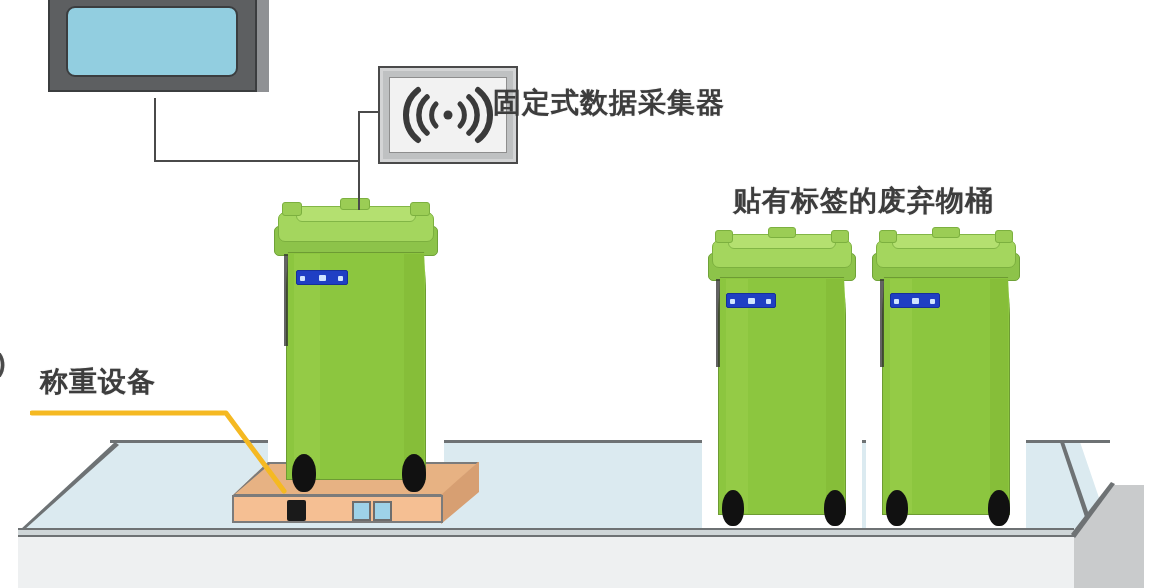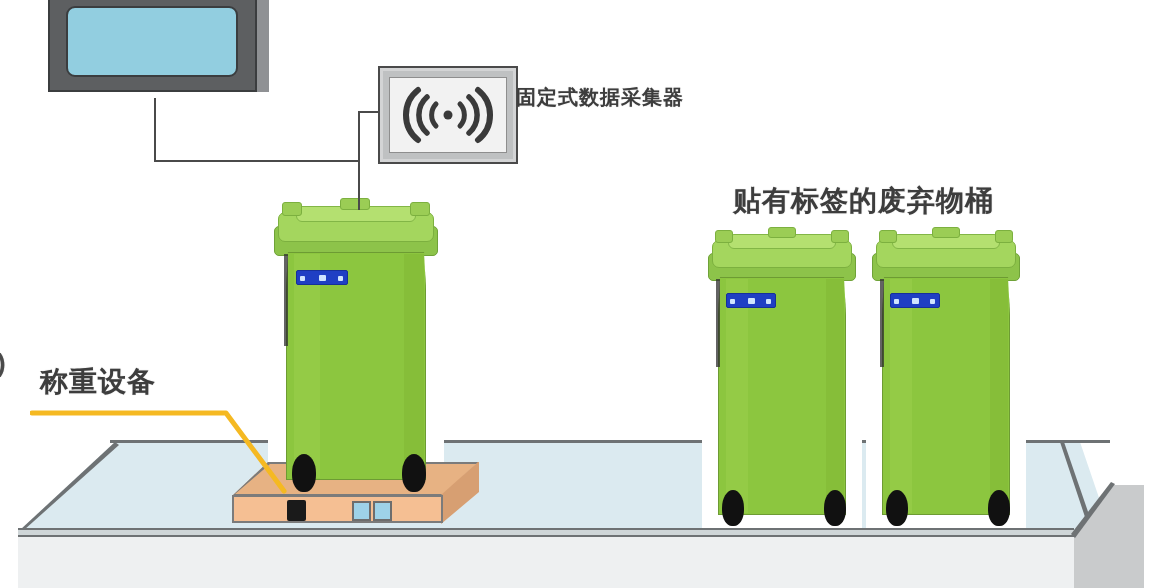--- a/index.html
+++ b/index.html
@@ -9,21 +9,21 @@
   }
   #stage{position:absolute;left:0;top:0;width:1154px;height:588px;overflow:hidden;background:#fff;}
   .abs{position:absolute;}
 
   
   .label{
     color:#3d3d3d;font-weight:700;letter-spacing:1px;white-space:nowrap;
     text-shadow:0 0 1px rgba(90,90,90,.45);
   }
   #lbl-display{left:55px;top:105px;font-size:27px;}
-  #lbl-collector{left:516px;top:84px;font-size:20px;}
+  #lbl-collector{left:493px;top:84px;font-size:28px;}
   #lbl-bins{left:733px;top:182px;font-size:28px;}
   #lbl-scale{left:40px;top:363px;font-size:28px;}
   #stray-mark{left:-3px;top:348px;font-size:26px;color:#4a4a4a;}
 
   
   .wire{background:#4a4a4a;}
   #wire-v-display{left:154px;top:98px;width:2px;height:64px;}
   #wire-h-main{left:154px;top:160px;width:206px;height:2px;}
   #wire-v-bin{left:358px;top:112px;width:2px;height:98px;}
   #wire-h-reader{left:358px;top:111px;width:22px;height:2px;}

